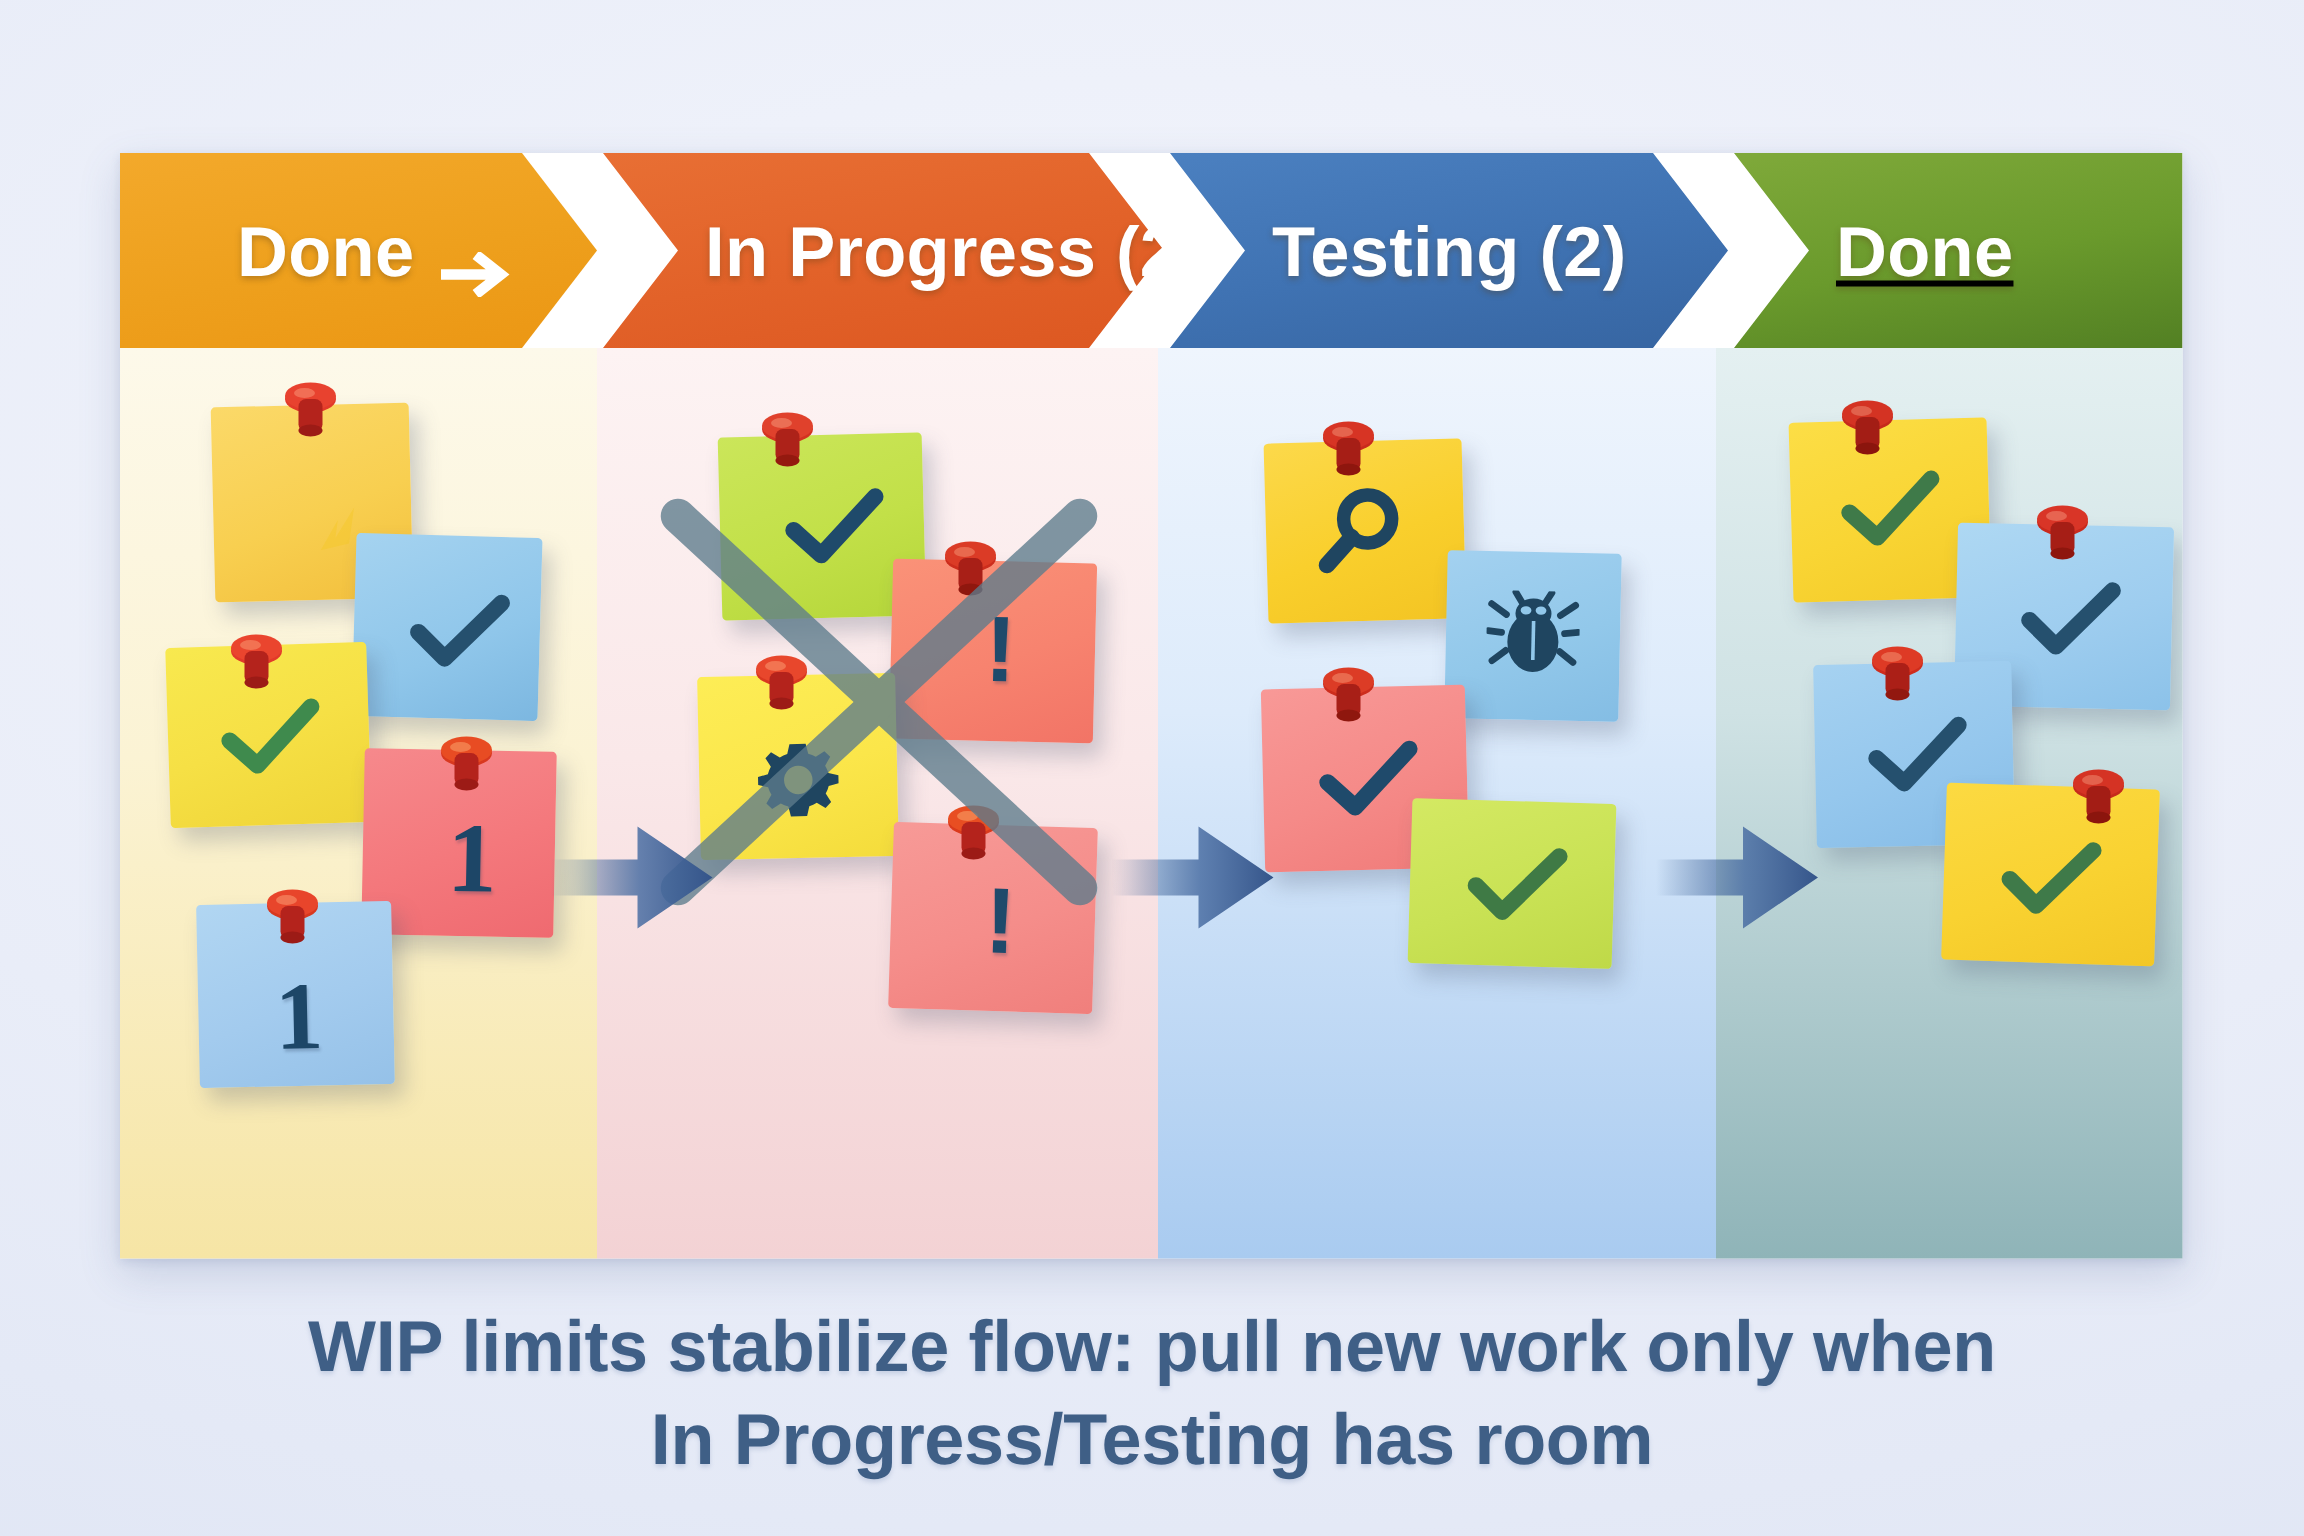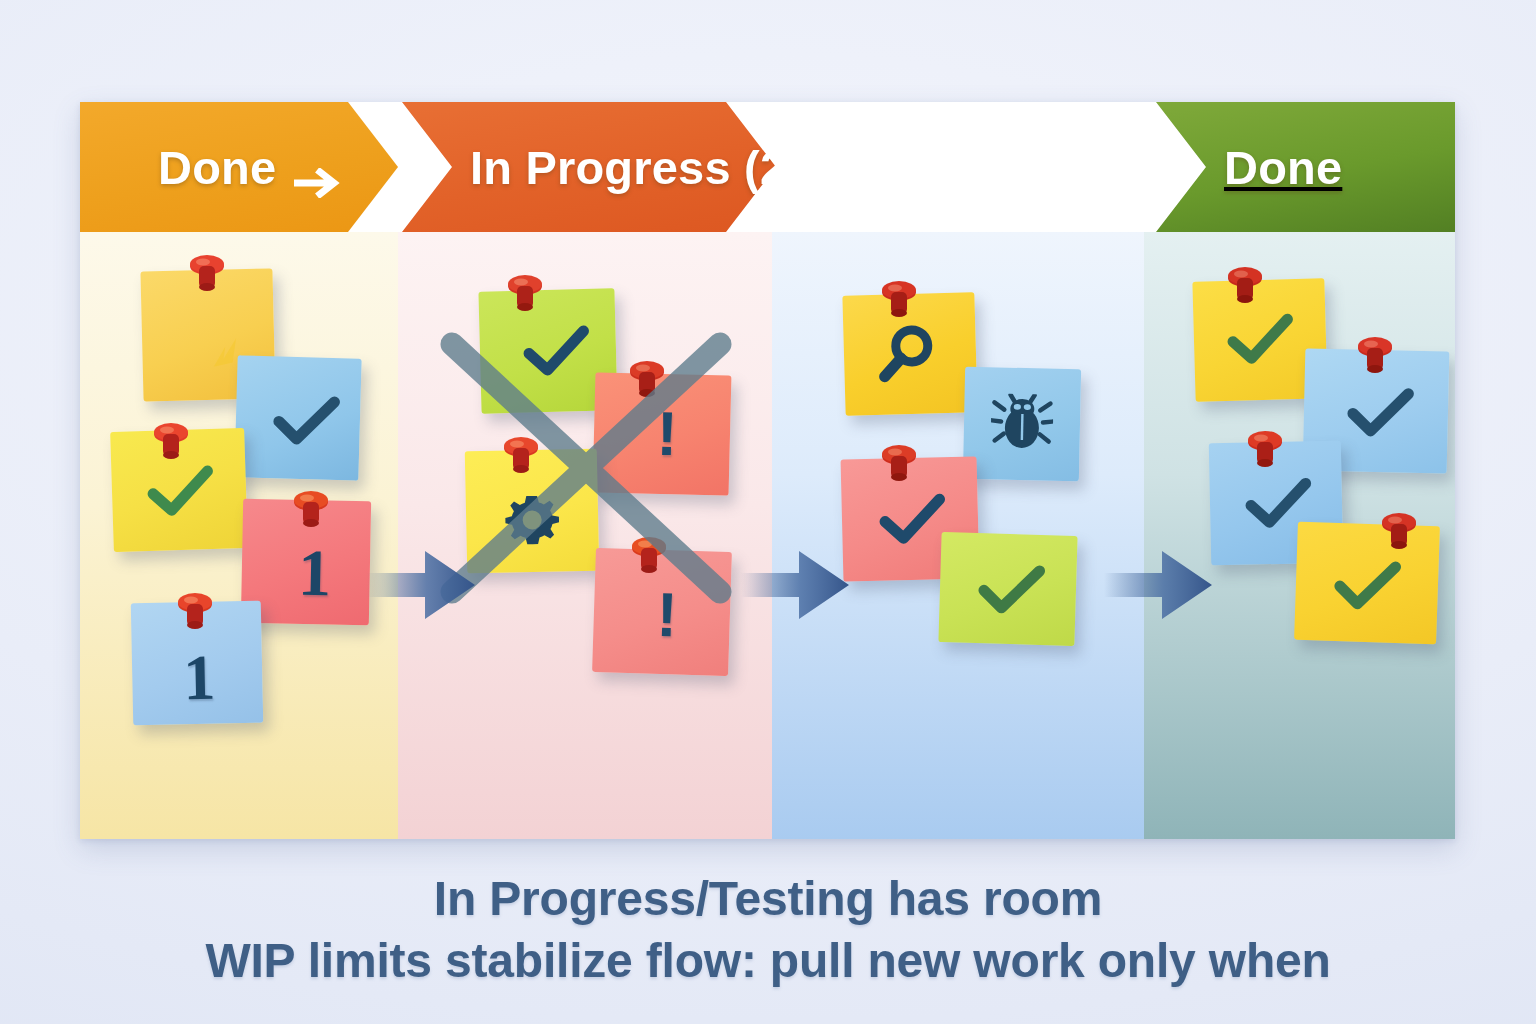--- a/index.html
+++ b/index.html
@@ -97,20 +97,26 @@
         </span>
       </div>
 
       <div class="chev" style="left:322px;width:374px;
                   background:linear-gradient(170deg,#e86f34 0%,#e26229 50%,#dc5620 100%);
                   clip-path:polygon(0 0,324px 0,374px 65px,324px 130px,0 130px,50px 65px);
                   padding-left:68px;">
         <span class="lbl">In Progress (2)</span>
       </div>
 
+      <div class="chev" style="left:700px;width:372px;
+                  background:linear-gradient(170deg,#4b80c0 0%,#3f72b2 50%,#35639f 100%);
+                  clip-path:polygon(0 0,322px 0,372px 65px,322px 130px,0 130px,50px 65px);
+                  padding-left:68px;">
+        <span class="lbl">Testing (2)</span>
+      </div>
 
       <div class="chev" style="left:1076px;width:299px;
                   background:linear-gradient(170deg,#7fa93a 0%,#6a9a2c 50%,#4f7c22 100%);
                   clip-path:polygon(0 0,299px 0,299px 130px,0 130px,50px 65px);
                   padding-left:68px;text-decoration:underline;">
         <span class="lbl">Done</span>
       </div>
     </div>
 
     <div class="cols">
@@ -463,17 +469,17 @@
             <stop offset="100%" stop-color="#35558a" stop-opacity="1"></stop>
           </linearGradient>
         </defs>
         <path d="M0 38 H58 V16 L108 50 L58 84 V62 H0 Z" fill="url(#fg3)"></path>
       </svg>
     </span>
 
   </div>
 
   <div id="caption">
+    <span class="ln">WIP limits stabilize flow: pull new work only when</span>
     <span class="ln">In Progress/Testing has room</span>
-    <span class="ln">WIP limits stabilize flow: pull new work only when</span>
   </div>
 
 </div>
 
 </body></html>

